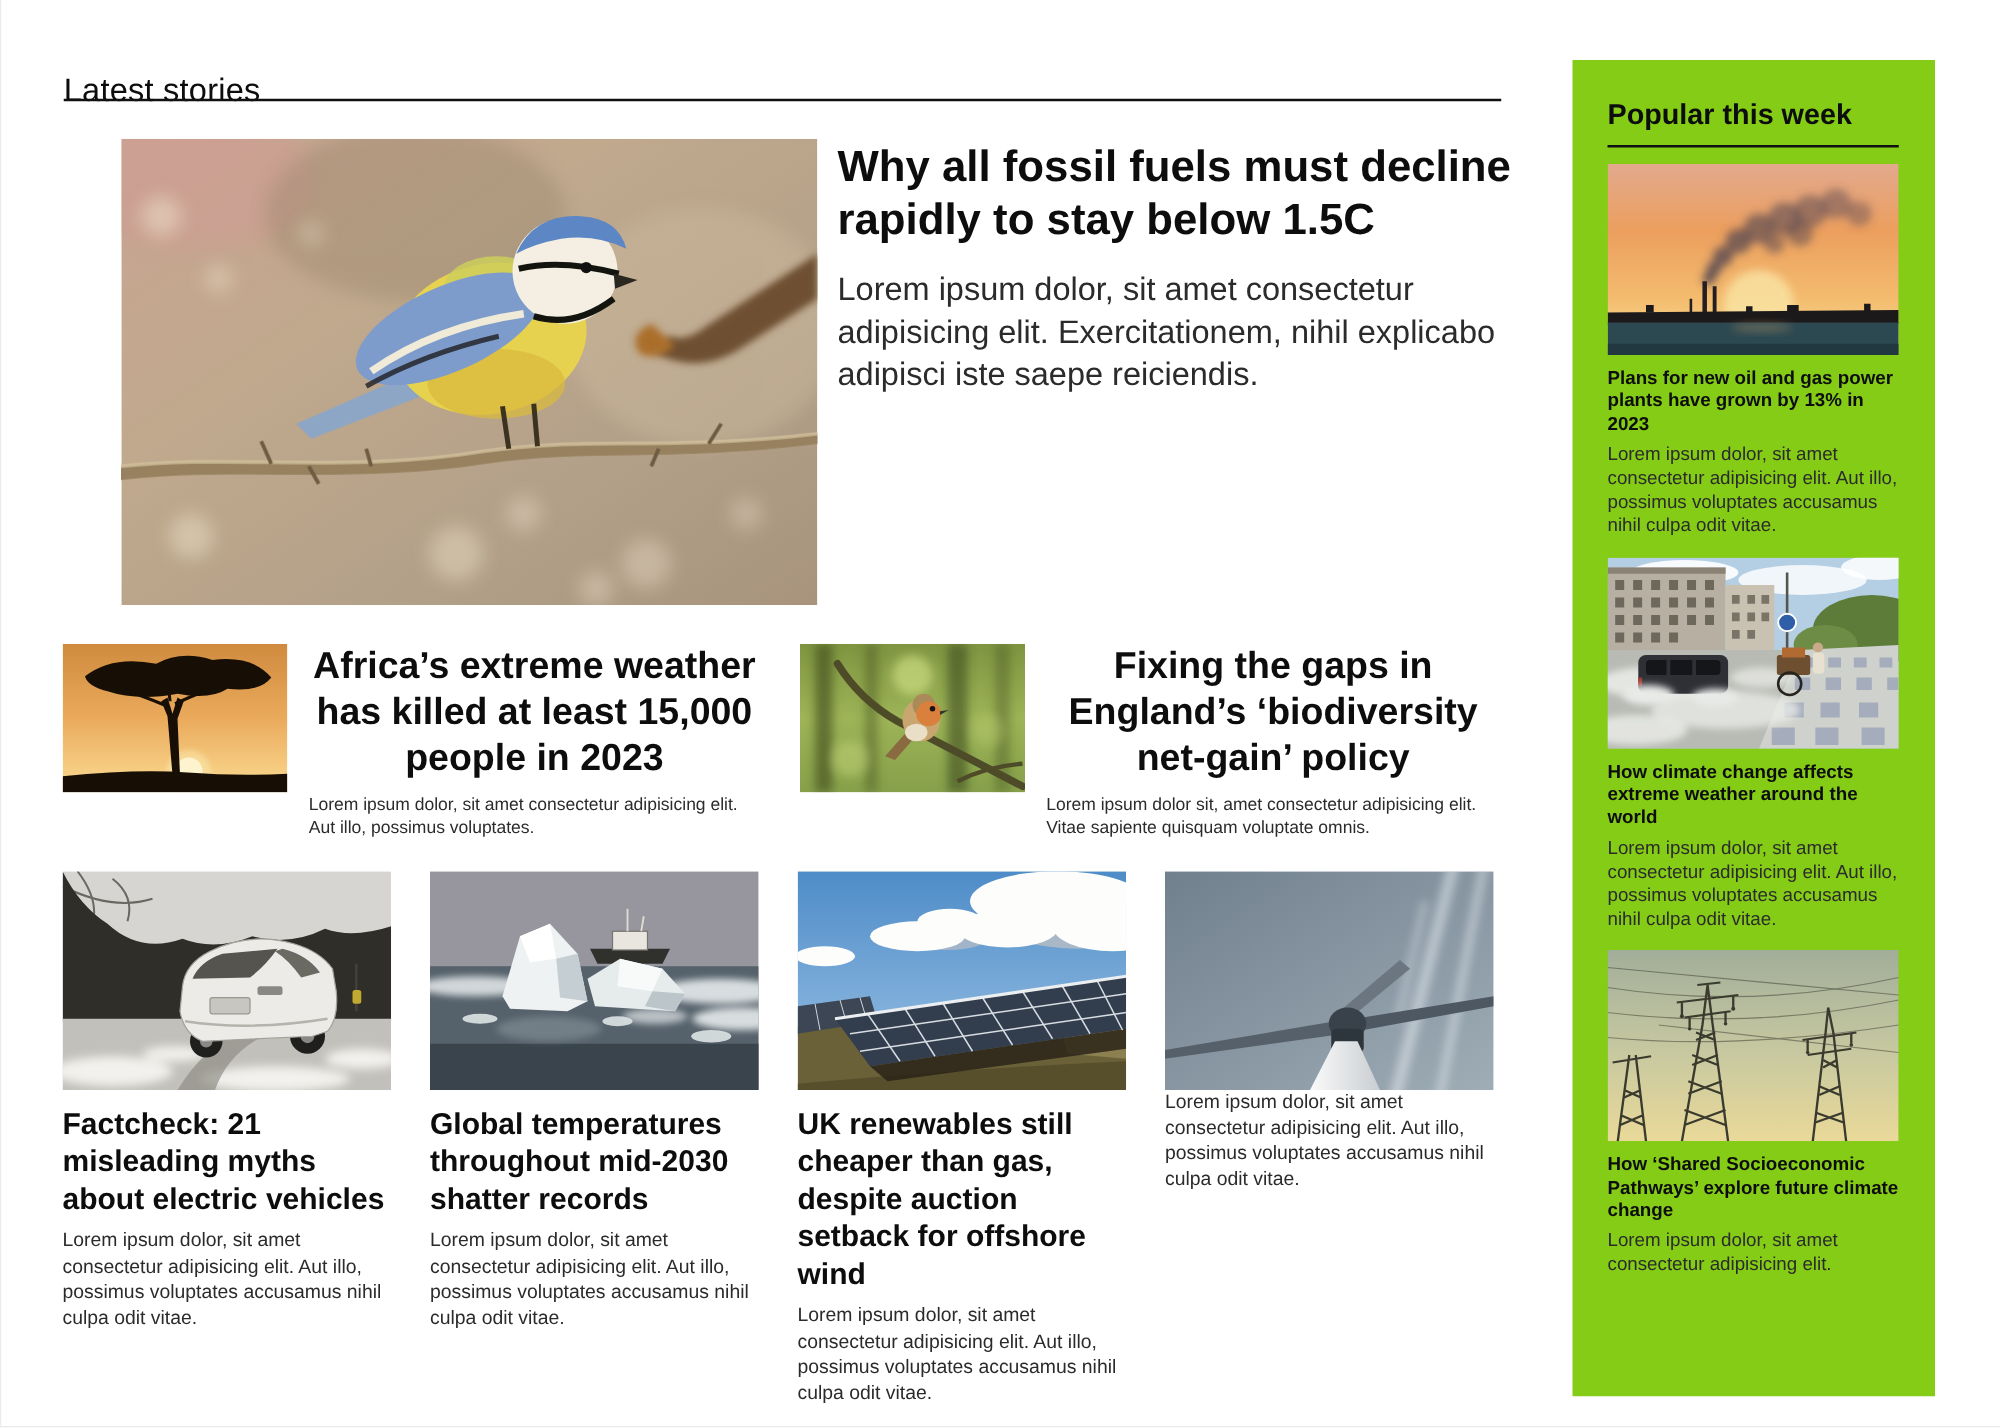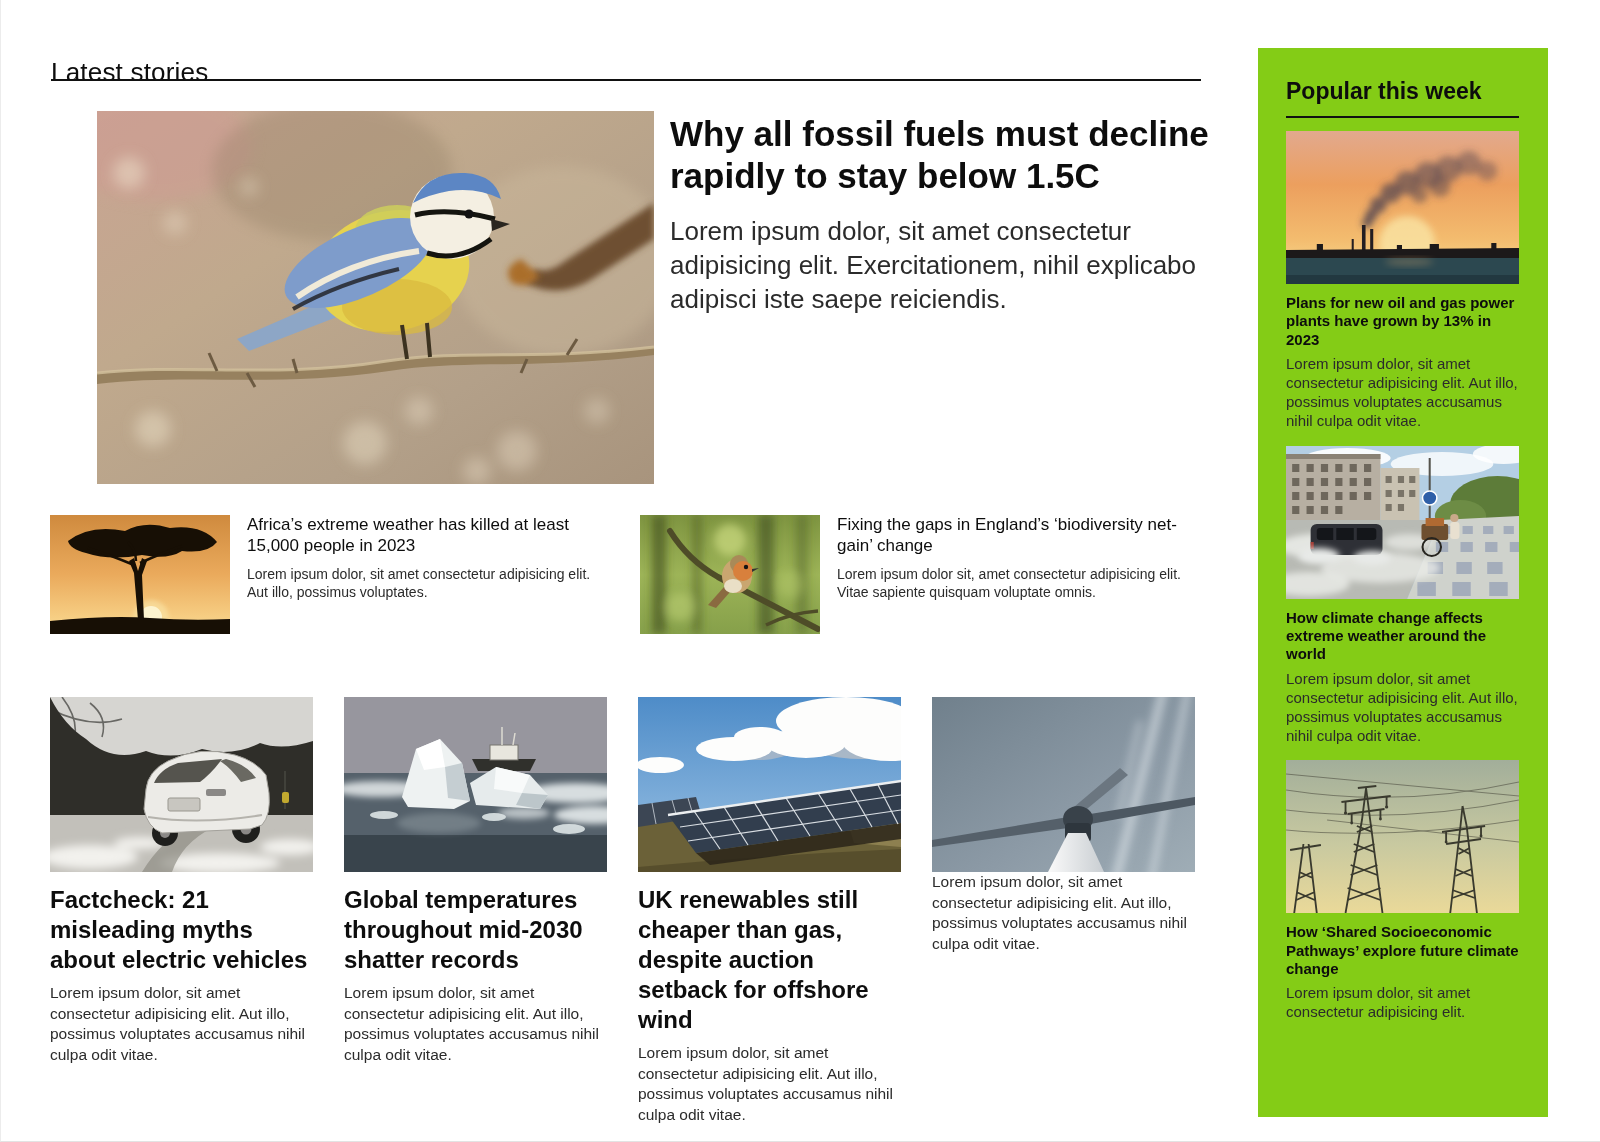--- a/index.html
+++ b/index.html
@@ -20,21 +20,21 @@
   .featured-text{width:562px;padding-top:2px;}
   .featured-title{margin:0;font-size:35px;line-height:1.21;font-weight:700;color:#0d0d0d;}
   .featured-excerpt{margin:16px 0 0;font-size:26px;line-height:1.31;color:#2b2b2b;width:548px;}
 
   .second-row{position:absolute;left:50px;top:515px;display:flex;gap:32px;}
   .sec-story{display:flex;gap:17px;}
   .sec-img{width:180px;height:119px;flex:0 0 auto;overflow:hidden;}
   .sec-img svg{display:block;width:100%;height:100%;}
   .sec-text-a{width:361px;}
   .sec-text-b{width:363px;}
-  .sec-title{margin:0;font-size:17px;line-height:1.23;font-weight:400;}
+  .sec-title{margin:0;font-size:30px;line-height:1.23;font-weight:700;text-align:center;}
   .sec-excerpt{margin:8px 0 0;font-size:14px;line-height:1.3;color:#2b2b2b;}
 
   .grid-row{position:absolute;left:50px;top:697px;display:flex;gap:31px;}
   .card{width:263px;}
   .card-img{width:263px;height:175px;overflow:hidden;}
   .card-img svg{display:block;width:100%;height:100%;}
   .card-title{margin:13px 0 8px;font-size:24px;line-height:1.25;font-weight:700;}
   .card-excerpt{margin:0;font-size:15.5px;line-height:1.33;color:#2b2b2b;}
 
   
@@ -185,21 +185,21 @@
         <polygon points="84,72 68,90 76,93 90,77" fill="#8a6a40"></polygon>
         <ellipse cx="97" cy="61" rx="15" ry="17" fill="#c9a670"></ellipse>
         <ellipse cx="93" cy="71" rx="9" ry="7" fill="#e9dfc6"></ellipse>
         <circle cx="99" cy="49" r="9" fill="#a98a58"></circle>
         <circle cx="103" cy="56" r="10" fill="#d8803c"></circle>
         <circle cx="106" cy="52" r="2.2" fill="#141414"></circle>
         <polygon points="112,54 119,53 112,57" fill="#333333"></polygon>
       </svg>
     </div>
     <div class="sec-text-b">
-      <h3 class="sec-title">Fixing the gaps in England’s ‘biodiversity net-gain’ change</h3>
+      <h3 class="sec-title">Fixing the gaps in England’s ‘biodiversity net-gain’ policy</h3>
       <p class="sec-excerpt">Lorem ipsum dolor sit, amet consectetur adipisicing elit. Vitae sapiente quisquam voluptate omnis.</p>
     </div>
   </article>
 </div>
 
 <div class="grid-row">
 
   <article class="card">
     <div class="card-img">
       <svg viewBox="0 0 263 175" preserveAspectRatio="none" aria-hidden="true">

